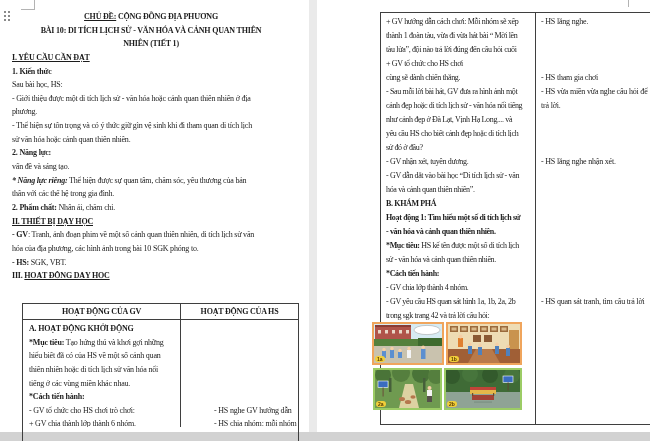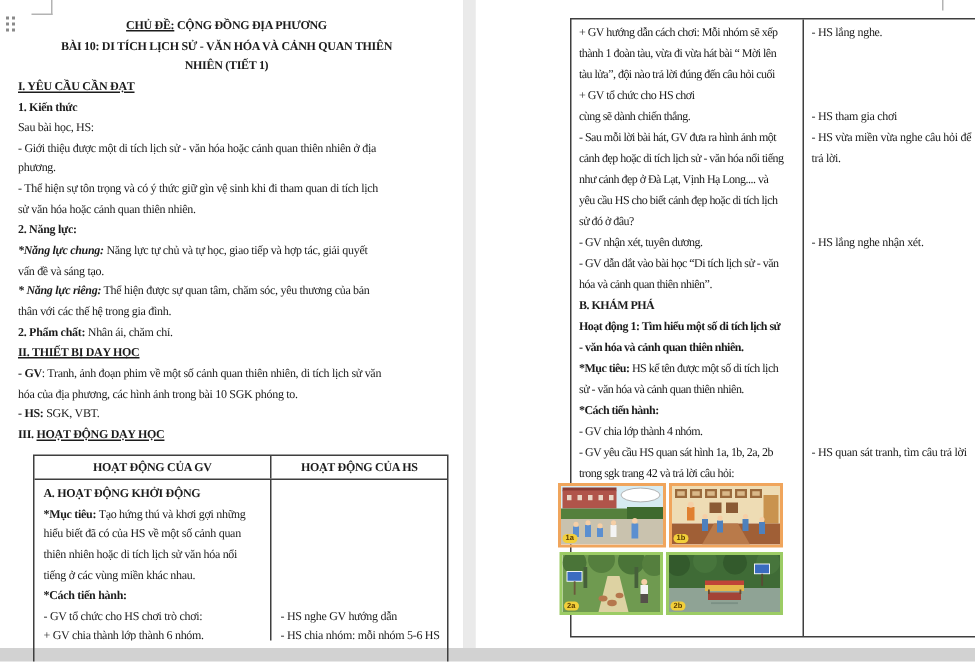--- a/index.html
+++ b/index.html
@@ -36,21 +36,21 @@
   }
   #lp-table .th{
     font-weight:bold;font-size:8px;letter-spacing:-0.2px;
     display:flex;align-items:center;justify-content:center;box-sizing:border-box;
   }
   #lp-table .th.gv{width:158px;border-right:1px solid #3f3f3f;}
   #lp-table .th.hs{flex:1;}
   #lp-table .tbody{display:flex;height:107px;}
   #lp-table .cell{box-sizing:border-box;padding:2px 2px 0 6px;overflow:hidden;}
   #lp-table .cell.gv{width:158px;border-right:1px solid #3f3f3f;}
-  #lp-table .cell.hs{flex:1;}
+  #lp-table .cell.hs{flex:1;margin-left:27px;}
 
   
   #rp-table{
     position:absolute;left:51px;top:12px;width:278px;height:413px;
     border:1px solid #3f3f3f;box-sizing:border-box;display:flex;margin-left:12px;
   }
   #rp-table .cell{box-sizing:border-box;padding:2px 2px 0 5px;overflow:hidden;}
   #rp-table .cell.gv{width:155px;border-right:1px solid #3f3f3f;letter-spacing:-0.35px;}
   #rp-table .cell.gv .ln{letter-spacing:-0.35px;}
   #rp-table .cell.hs{flex:1;}
@@ -98,21 +98,20 @@
       </div>
     <div id="lp-body">
         <div class="ln"><b><u>I. YÊU CẦU CẦN ĐẠT</u></b></div>
         <div class="ln"><b>1. Kiến thức</b></div>
         <div class="ln">Sau bài học, HS:</div>
         <div class="ln">- Giới thiệu được một di tích lịch sử - văn hóa hoặc cảnh quan thiên nhiên ở địa</div>
         <div class="ln">phương.</div>
         <div class="ln">- Thể hiện sự tôn trọng và có ý thức giữ gìn vệ sinh khi đi tham quan di tích lịch</div>
         <div class="ln">sử văn hóa hoặc cảnh quan thiên nhiên.</div>
         <div class="ln"><b>2. Năng lực:</b></div>
-        <div class="ln"><b><i>*Năng lực chung:</i></b> Năng lực tự chủ và tự học, giao tiếp và hợp tác, giải quyết</div>
         <div class="ln">vấn đề và sáng tạo.</div>
         <div class="ln"><b><i>* Năng lực riêng:</i></b> Thể hiện được sự quan tâm, chăm sóc, yêu thương của bản</div>
         <div class="ln">thân với các thế hệ trong gia đình.</div>
         <div class="ln"><b>2. Phẩm chất:</b> Nhân ái, chăm chỉ.</div>
         <div class="ln"><b><u>II. THIẾT BỊ DẠY HỌC</u></b></div>
         <div class="ln"><b>- GV</b>: Tranh, ảnh đoạn phim về một số cảnh quan thiên nhiên, di tích lịch sử văn</div>
         <div class="ln">hóa của địa phương, các hình ảnh trong bài 10 SGK phóng to.</div>
         <div class="ln"><b>- HS:</b> SGK, VBT.</div>
         <div class="ln"><b>III. <u>HOẠT ĐỘNG DẠY HỌC</u></b></div>
       </div>

